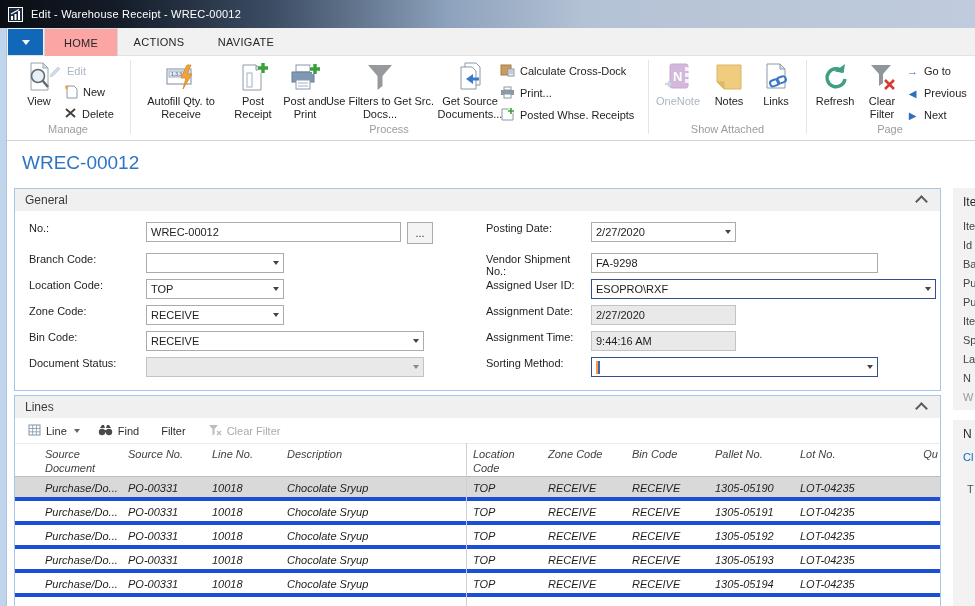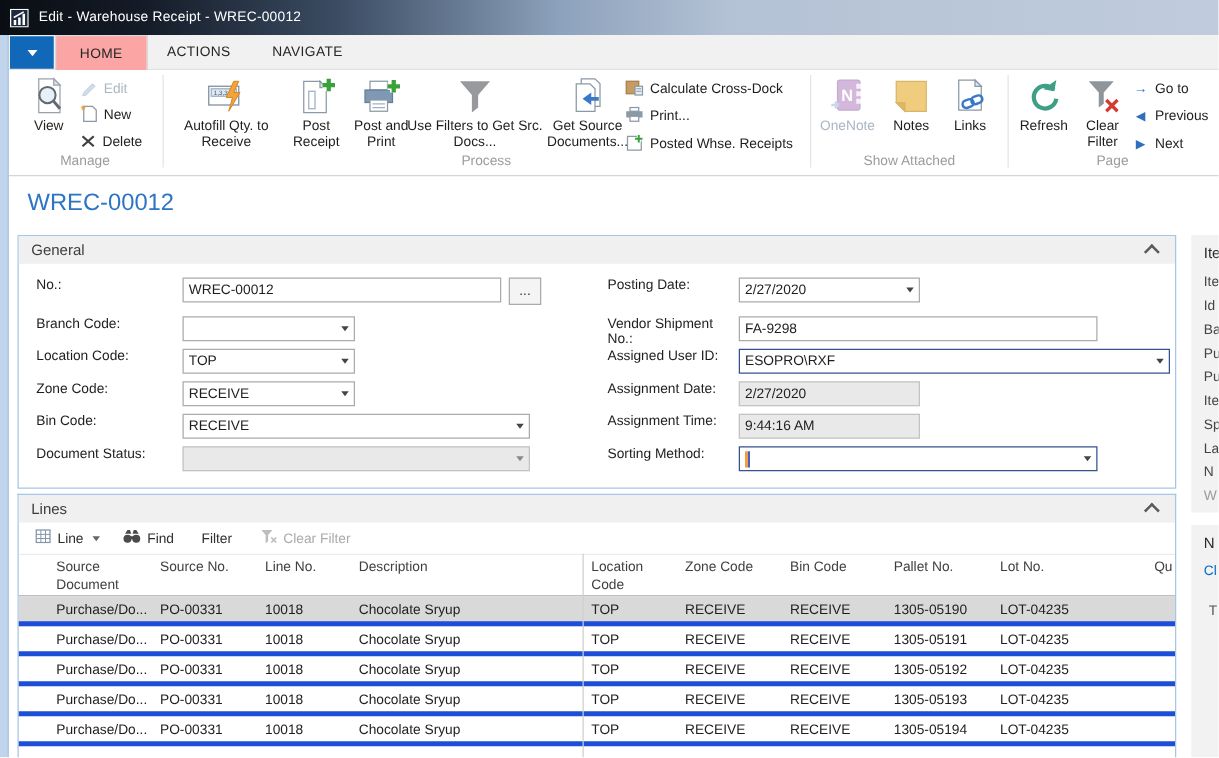--- a/index.html
+++ b/index.html
@@ -55,21 +55,21 @@
   .assist{width:26px;height:22px;margin-left:6px;border:1px solid #ababab;background:#f4f4f4;display:flex;align-items:center;justify-content:center;box-sizing:border-box;cursor:pointer;color:#333;}
   .cursorbar{width:4px;height:13px;background:linear-gradient(90deg,#f0a040 0,#f0a040 50%,#4a5fc0 50%,#4a5fc0 100%);}
   .w255{width:255px}.w138{width:138px}.w278{width:278px}
   .w145{width:145px}.w287{width:287px}.w345{width:345px}
 
   
   .ltoolbar{height:25px;display:flex;align-items:center;padding-left:13px;font-size:11px;color:#2e2e2e;}
   .titem{display:flex;align-items:center;gap:5px;cursor:pointer;}
   .titem .mcaret{width:0;height:0;border-left:3px solid transparent;border-right:3px solid transparent;border-top:4px solid #666;margin-left:2px;}
   .titem.gray{color:#ababab;cursor:default;}
-  .tbl{position:relative;}
+  .tbl{position:relative;font-style:italic;}
   .thead{position:relative;height:34px;border-bottom:1px solid #bdbdbd;border-top:1px solid #ececec;box-sizing:border-box;}
   .hc{position:absolute;top:3px;font-size:11px;line-height:14px;color:#3f3f3f;}
   .trow{position:relative;height:24px;border-bottom:4px solid #1d4ed8;box-sizing:border-box;}
   .trow.sel{background:#d9d9d9;}
   .tc{position:absolute;top:5px;font-size:11px;color:#1e1e1e;white-space:nowrap;}
   .vdiv{position:absolute;left:451px;top:0;bottom:0;width:1px;background:#cfcfcf;z-index:3;}
   .c1{left:30px;width:76px}.c2{left:113px;width:76px}.c3{left:197px;width:66px}
   .c4{left:272px;width:172px}.c5{left:458px;width:66px}.c6{left:533px;width:76px}
   .c7{left:617px;width:72px}.c8{left:700px;width:78px}.c9{left:785px;width:98px}
   .c10{left:863px;width:60px;text-align:right}
@@ -115,21 +115,21 @@
       <span class="ic">
         <svg width="30" height="32">
           <path d="M7 2 h12 l5 5 v22 h-17 z" fill="#fff" stroke="#98a2ab"></path>
           <path d="M19 2 l5 5 h-5 z" fill="#dfe6ec" stroke="#98a2ab"></path>
           <circle cx="14" cy="15" r="6.5" fill="rgba(214,228,240,.55)" stroke="#5f6a73" stroke-width="1.6"></circle>
           <path d="M18.5 19.5 L24 26" stroke="#5f6a73" stroke-width="2.4"></path>
         </svg>
       </span>
       <span class="lb">View</span>
     </div>
-    <div class="rsm dim" style="left:64px;top:6px;">
+    <div class="rsm dim" style="left:48px;top:6px;">
       <span>
         <svg width="14" height="14">
             <path d="M3 11 l7 -7 l2 2 l-7 7 l-3 1 z" fill="#a9c0da" stroke="#8fa6c0" stroke-width=".8"></path>
           </svg>
       </span>
       <span class="txt">Edit</span>
     </div>
     <div class="rsm" style="left:64px;top:27px;">
       <span>
         <svg width="14" height="15">

